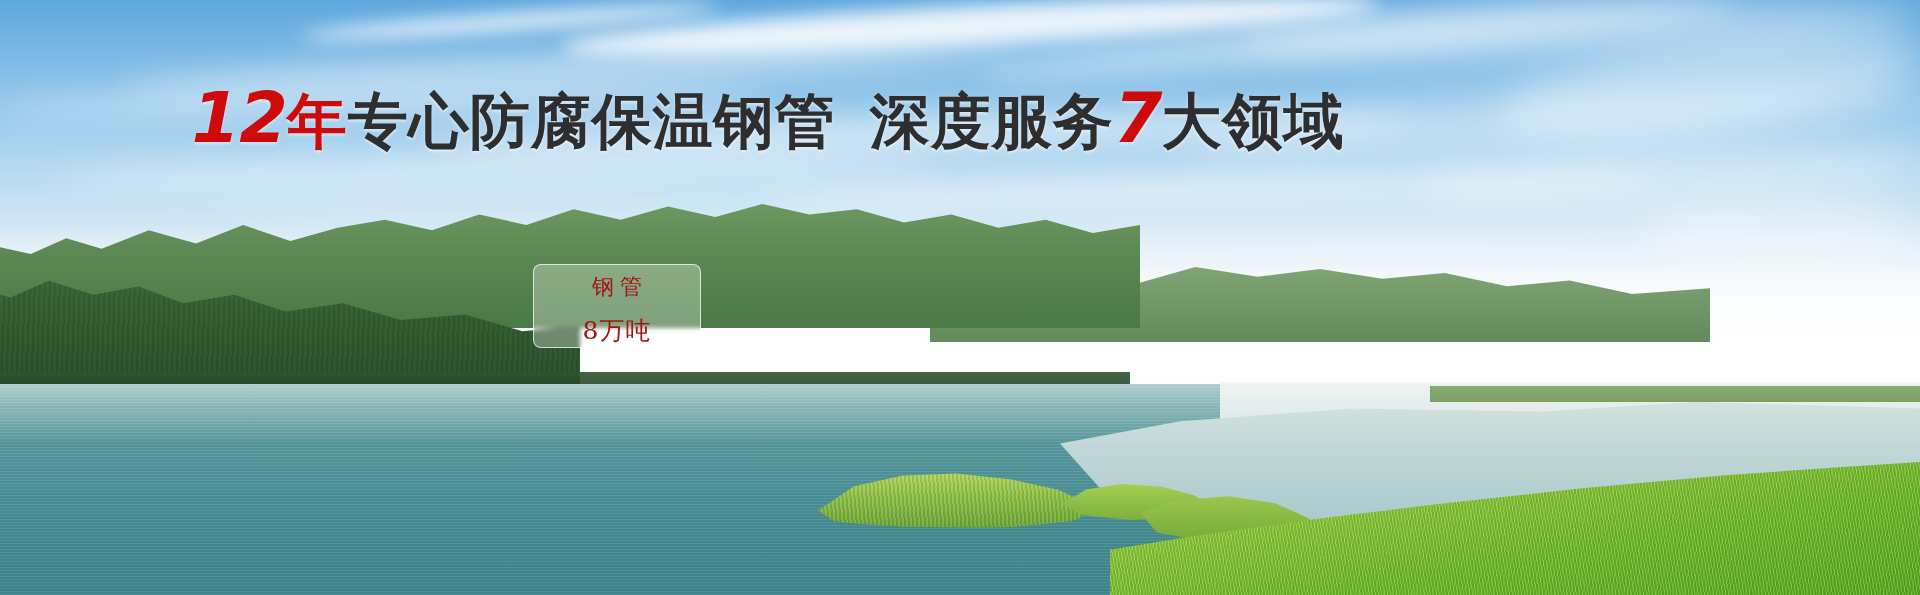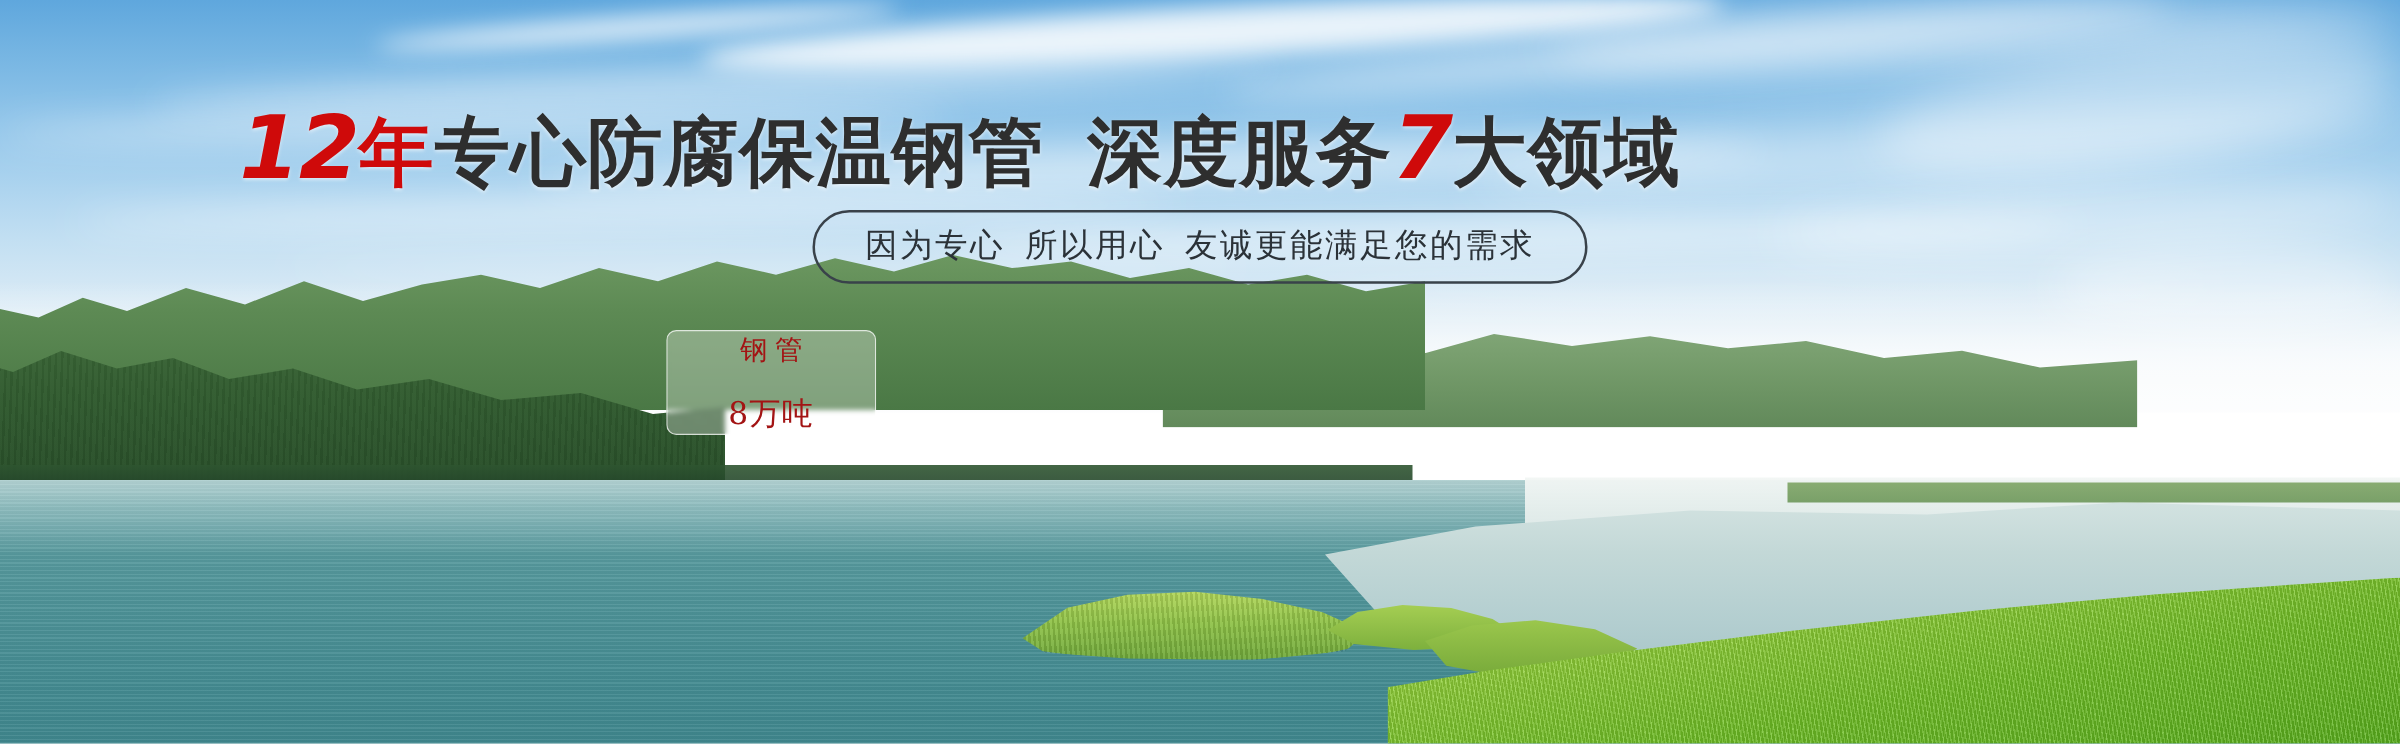--- a/index.html
+++ b/index.html
@@ -260,21 +260,21 @@
   }
   .card{
     width:168px; height:84px;
     background:rgba(255,255,255,0.30);
     border:1px solid rgba(255,255,255,0.72);
     border-radius:8px;
     backdrop-filter:blur(2px);
     display:flex;
     flex-direction:column;
     align-items:center;
-    justify-content:space-between;
+    justify-content:flex-end;
     gap:12px;
   }
   .card .cap{
     font-size:22px;
     letter-spacing:6px;
     text-indent:6px;
     color:#a31414;
   }
   .card .val{
     font-size:25px;
@@ -331,23 +331,20 @@
   <div class="island2"></div>
   <div class="bank-left"></div>
 
   <div class="grass-fg"></div>
   <div class="grass-fg-tex"></div>
 
   <div class="headline">
     <span class="red num">12</span><span class="red">年</span><span>专心防腐保温钢管</span><span class="gap"></span><span>深度服务</span><span class="red num">7</span><span>大领域</span>
   </div>
 
-  <div class="subtitle-wrap">
-    <span class="subtitle"><span>因为专心</span><span class="sp"></span><span>所以用心</span><span class="sp"></span><span>友诚更能满足您的需求</span></span>
-  </div>
 
   <div class="cards">
 
     <div class="card">
       <div class="cap">钢管</div>
       <div class="val"><span>8万吨</span></div>
     </div>
 
 
 

